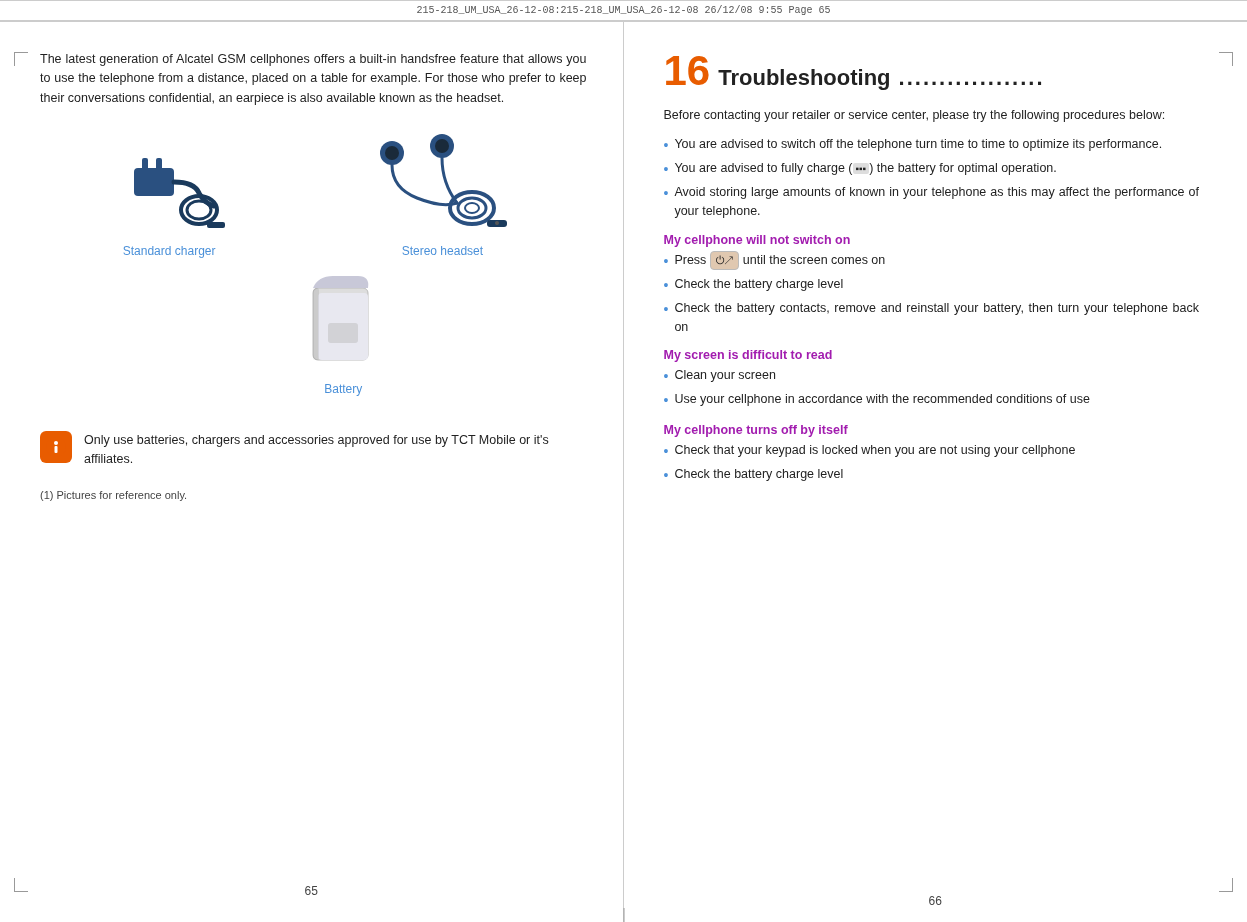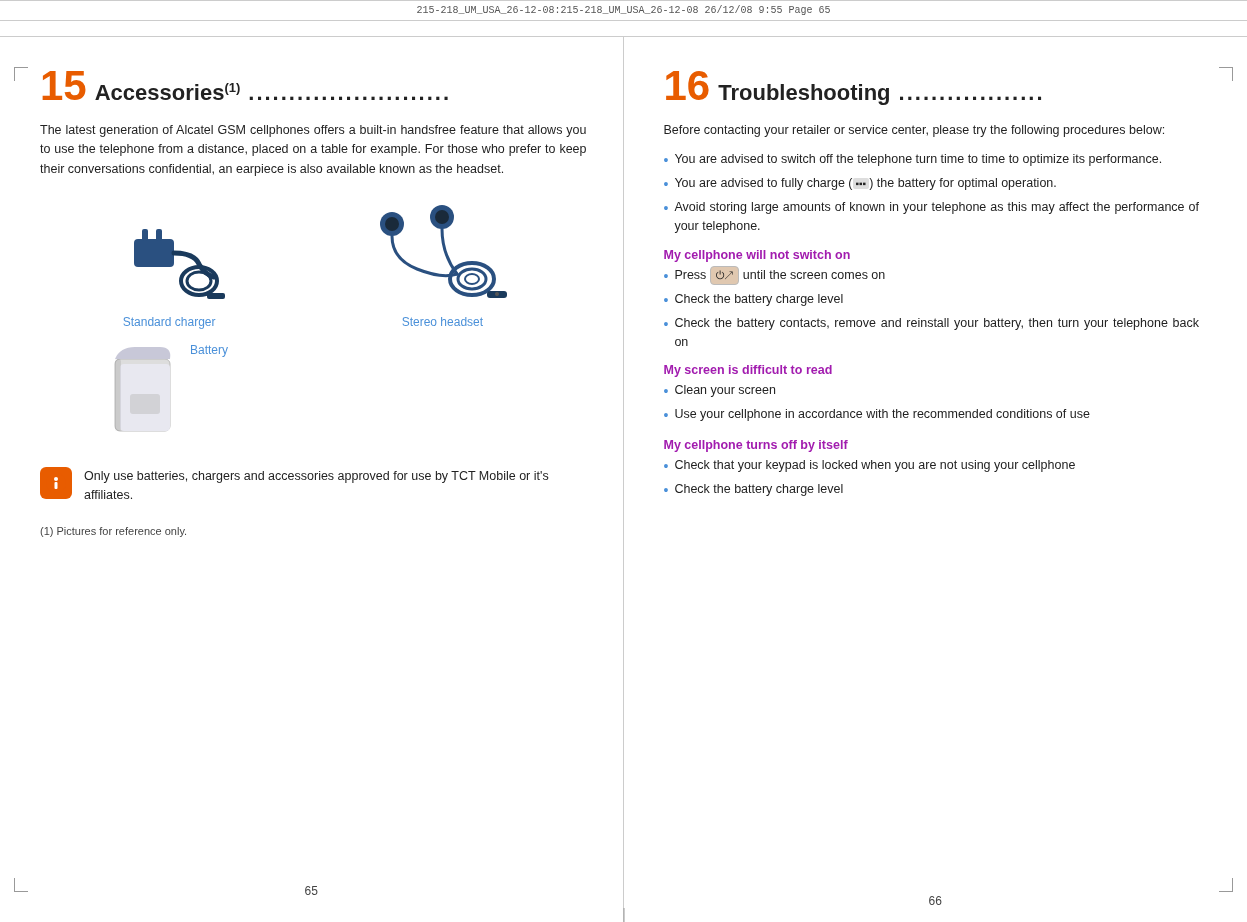--- a/index.html
+++ b/index.html
@@ -14,21 +14,20 @@
       overflow: hidden;
     }
 
     .page-container {
       width: 1247px;
       height: 922px;
       background: #fff;
       position: relative;
       display: flex;
       flex-direction: column;
-      gap: 15px;
     }
 
     
     .header-bar {
       width: 100%;
       border-top: 1px solid #ccc;
       border-bottom: 1px solid #ccc;
       padding: 4px 20px;
       font-size: 10px;
       font-family: 'Courier New', monospace;
@@ -130,40 +129,41 @@
     }
 
     .headset-img {
       width: 160px;
       height: 110px;
     }
 
     
     .battery-section {
       display: flex;
-      flex-direction: row;
+      flex-direction: column;
+      align-items: center;
       margin: 10px 0 6px 60px;
     }
 
     .battery-img {
       width: 90px;
       height: 110px;
     }
 
     .battery-caption {
       font-size: 12px;
       color: #4a90d9;
       margin-top: 4px;
     }
 
     
     .notice-box {
       display: flex;
       gap: 12px;
-      margin-top: 18px;
+      margin-top: 35px;
       align-items: flex-start;
     }
 
     .notice-icon {
       width: 32px;
       height: 32px;
       flex-shrink: 0;
       background: #e85c00;
       border-radius: 6px;
       display: flex;
@@ -273,27 +273,20 @@
     </div>
     <div style="width:20px"></div>
   </div>
 
   <div class="content-area">
 
     <div class="left-col">
       <div class="corner-tl"></div>
       <div class="corner-bl"></div>
 
-      <div class="chapter-heading">
-        <span class="chapter-num">15</span>
-        <span class="chapter-title">
-          <span>Accessories</span><sup style="font-size:13px">(1)</sup>
-        </span>
-        <span class="chapter-dots">.........................</span>
-      </div>
 
       <p class="body-text">The latest generation of Alcatel GSM cellphones offers a built-in handsfree feature that allows you to use the telephone from a distance, placed on a table for example. For those who prefer to keep their conversations confidential, an earpiece is also available known as the headset.</p>
 
       <div class="images-row">
 
         <div class="image-item">
           <svg class="charger-img" viewBox="0 0 130 100">
 
             <rect x="30" y="30" width="40" height="28" rx="4" fill="#2a5080"></rect>
             <rect x="38" y="20" width="6" height="12" rx="2" fill="#2a5080"></rect>

